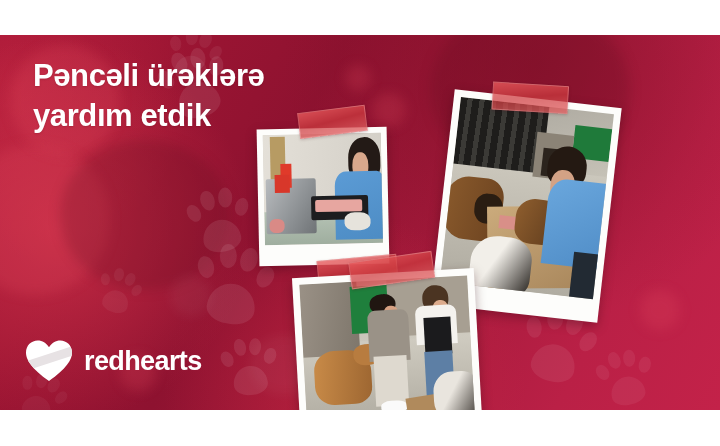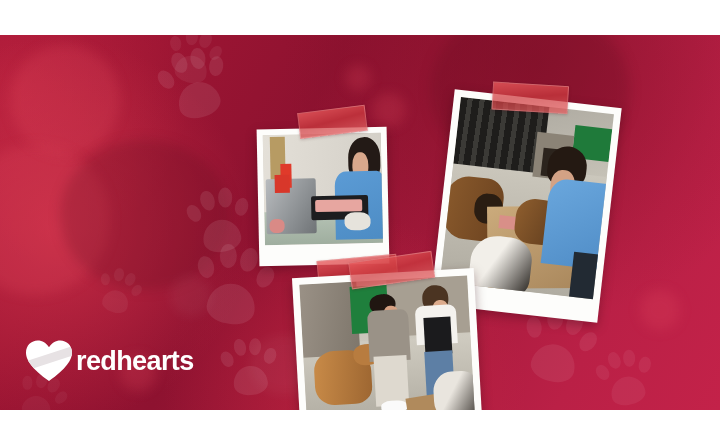--- a/index.html
+++ b/index.html
@@ -87,21 +87,21 @@
     text-shadow: 0 1px 2px rgba(60,0,16,0.18);
   }
 
   
   .logo {
     position: absolute;
     left: 26px;
     top: 340px;
     display: flex;
     align-items: center;
-    gap: 4px;
+    gap: 12px;
   }
   .logo-heart {
     width: 46px;
     height: 42px;
     position: relative;
     flex: none;
   }
   .logo-wordmark {
     color: #ffffff;
     font-size: 27px;
@@ -305,20 +305,22 @@
     </div>
     <div class="paw" style="left:16px;  top:336px; width:50px; height:52px; transform:rotate(22deg); opacity:.045;">
       <span class="pad main"></span>
         <span class="pad t1"></span>
         <span class="pad t2"></span>
         <span class="pad t3"></span>
         <span class="pad t4"></span>
     </div>
   </div>
 
+  <div class="headline">Pəncəli ürəklərə
+yardım etdik</div>
 
   <div class="collage">
 
     <div class="polaroid" id="photo-grinder-frame">
       <div class="photo">
         <span class="g-wall"></span>
         <span class="g-door"></span>
         <span class="g-floor"></span>
         <span class="g-machine"></span>
         <span class="g-funnel"></span>

